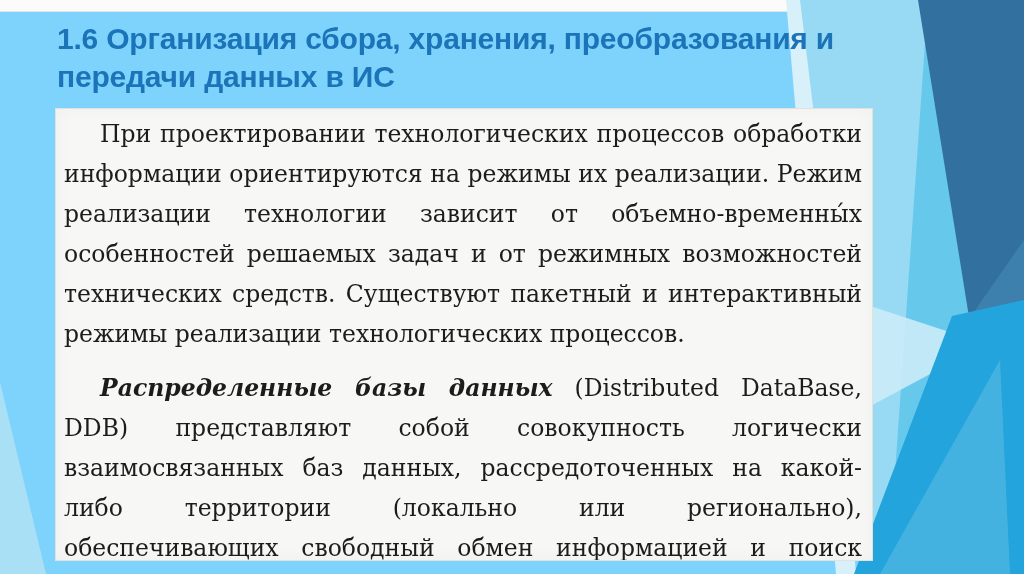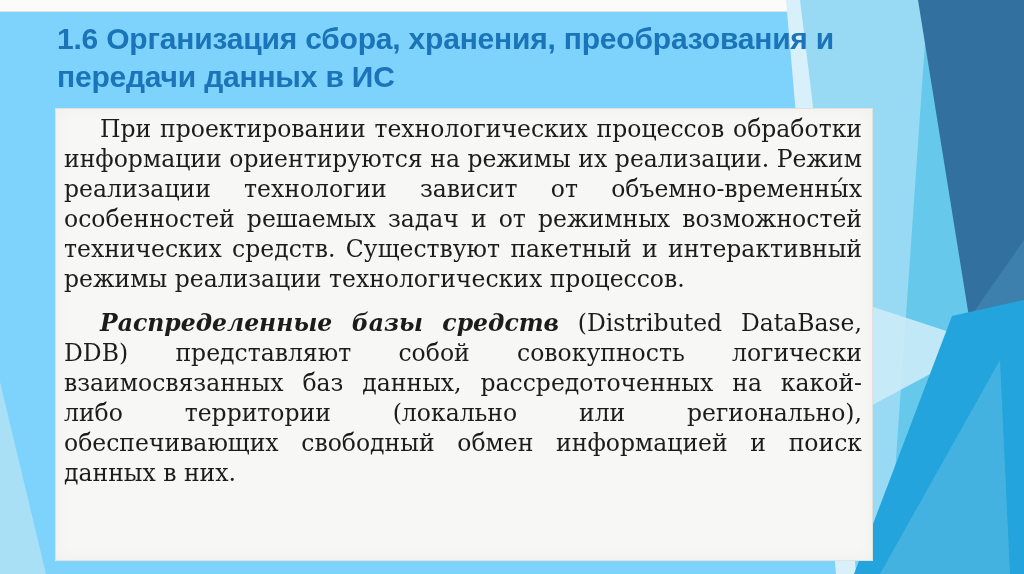--- a/index.html
+++ b/index.html
@@ -26,21 +26,21 @@
     position:absolute;left:57px;top:20px;width:880px;z-index:6;
     font-family:"Liberation Sans",sans-serif;font-weight:bold;
     font-size:30px;line-height:1.27;letter-spacing:-.2px;
   }
   
   .scanbox{
     position:absolute;left:55px;top:108px;width:818px;height:453px;z-index:5;
     box-sizing:border-box;padding:5px 10px 0 8px;overflow:hidden;
     border:1px solid #e1e1dd;box-shadow:inset 0 0 18px rgba(0,0,0,.035);
     font-family:"DejaVu Serif","Liberation Serif",serif;
-    font-size:23.5px;line-height:30px;text-align:justify;
+    font-size:23.5px;line-height:40px;text-align:justify;
   }
   .scanbox p{margin:0;text-indent:36px;}
   .scanbox p + p{margin-top:14px;}
   .seg-normal{font-style:normal;font-weight:normal;}
   .seg-italic{font-style:italic;}
   .seg-bold-italic{font-style:italic;font-weight:bold;}
 </style>
 </head>
 <body>
 
@@ -55,16 +55,16 @@
   <div class="shape tri-mid2" style="background-color: rgb(65, 134, 179);"></div>
   <div class="shape tri-palewedge" style="background-color: rgb(203, 235, 248);"></div>
   <div class="shape tri-bright" style="background-color: rgb(35, 164, 220);"></div>
   <div class="shape tri-bright2" style="background-color: rgb(73, 181, 226);"></div>
   <div class="shape tri-corner" style="background-color: rgb(169, 224, 245);"></div>
 
   <div class="title" style="color: rgb(27, 115, 184);">1.6 Организация сбора, хранения, преобразования и передачи данных в ИС</div>
 
   <div class="scanbox" style="color: rgb(28, 28, 28); background-color: rgb(247, 247, 245);">
       <p><span class="seg-normal">При проектировании технологических процессов обработки информации ориентируются на режимы их реализации. Режим реализации технологии зависит от объемно-временны́х особенностей решаемых задач и от режимных возможностей технических средств. Существуют пакетный и интерактивный режимы реализации технологических процессов.</span></p>
-      <p><span class="seg-bold-italic">Распределенные базы средств</span><span class="seg-normal"> (Distributed DataBase, DDB) представляют собой совокупность логически взаимосвязанных баз данных, рассредоточенных на какой-либо территории (локально или регионально), обеспечивающих свободный обмен информацией и поиск данных в них.</span></p>
+      <p><span class="seg-bold-italic">Распределенные базы данных</span><span class="seg-normal"> (Distributed DataBase, DDB) представляют собой совокупность логически взаимосвязанных баз данных, рассредоточенных на какой-либо территории (локально или регионально), обеспечивающих свободный обмен информацией и поиск данных в них.</span></p>
     </div>
 
 </div>
 
 </body></html>

